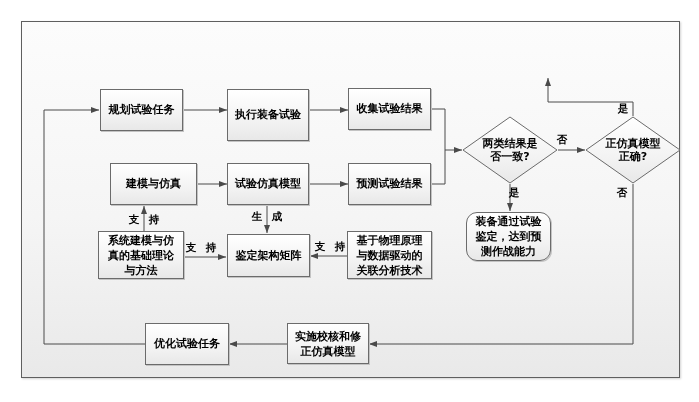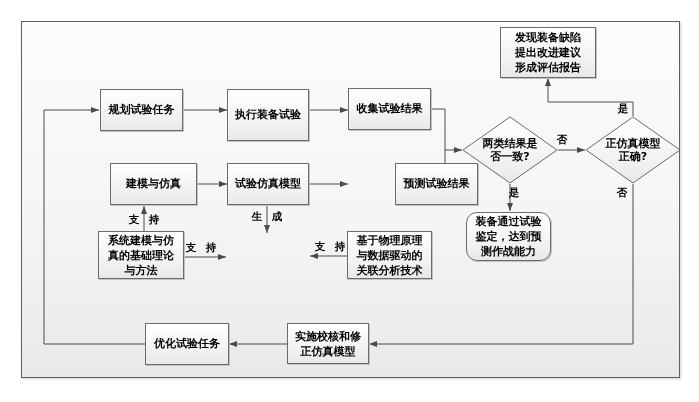--- a/index.html
+++ b/index.html
@@ -103,34 +103,32 @@
   <div class="node" style="left:100px; top:89px;  width:83px; height:42px;">规划试验任务</div>
 
   <div class="node" style="left:227px; top:89px;  width:82px; height:52px;">执行装备试验</div>
 
   <div class="node" style="left:348px; top:88px;  width:83px; height:42px;">收集试验结果</div>
 
   <div class="node" style="left:100px; top:163px; width:87px; height:42px;margin-left:10px;">建模与仿真</div>
 
   <div class="node" style="left:227px; top:163px; width:82px; height:42px;text-align:center;">试验仿真模型</div>
 
-  <div class="node" style="left:348px; top:163px; width:83px; height:42px;margin-left:47px;">预测试验结果</div>
+  <div class="node" style="left:348px; top:163px; width:83px; height:42px;">预测试验结果</div>
 
-  <div class="node tall" style="left:500px; top:27px; width:96px; height:51px;">发现装备缺陷
-提出改进建议
-形成评估报告</div>
 
   <div class="node tall" style="left:466px; top:212px; width:85px; height:49px;border-radius:11px;">装备通过试验
 鉴定，达到预
 测作战能力</div>
 
   <div class="node tall" style="left:98px; top:231px; width:86px; height:48px;">系统建模与仿
 真的基础理论
 与方法</div>
 
+  <div class="node" style="left:227px; top:234px; width:83px; height:43px;">鉴定架构矩阵</div>
 
   <div class="node tall" style="left:347px; top:231px; width:85px; height:48px;">基于物理原理
 与数据驱动的
 关联分析技术</div>
 
   <div class="node" style="left:145px; top:323px; width:84px; height:42px;">优化试验任务</div>
 
   <div class="node tall" style="left:287px; top:323px; width:82px; height:41px;">实施校核和修
 正仿真模型</div>
 

